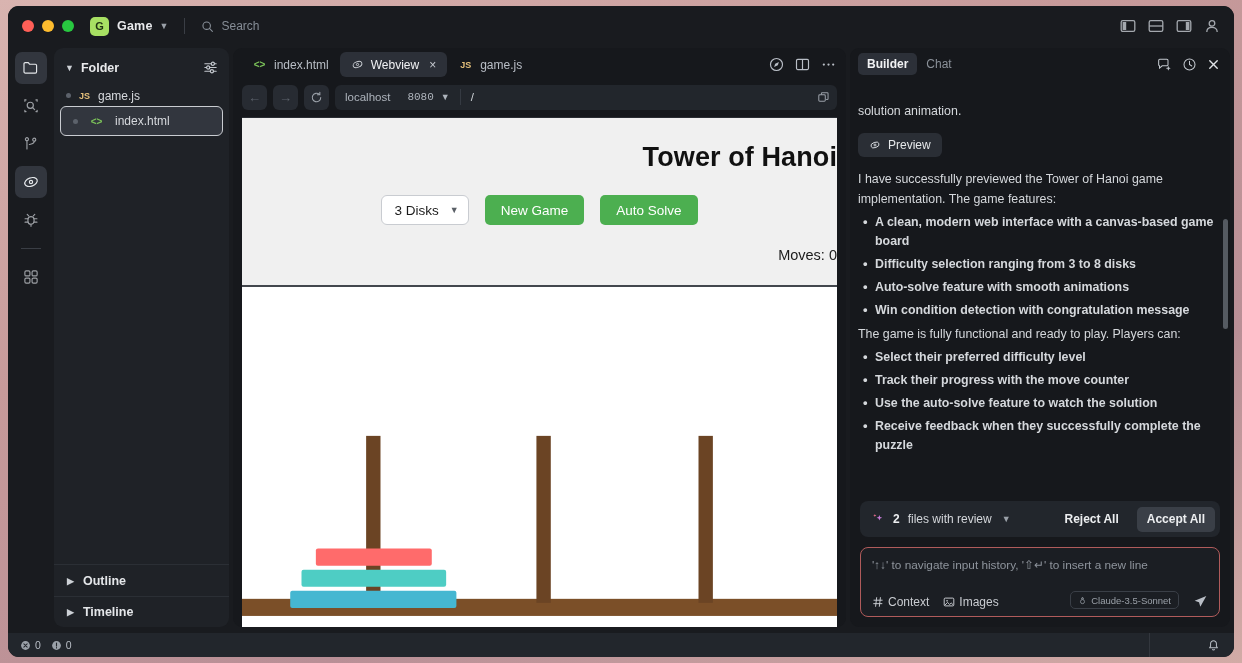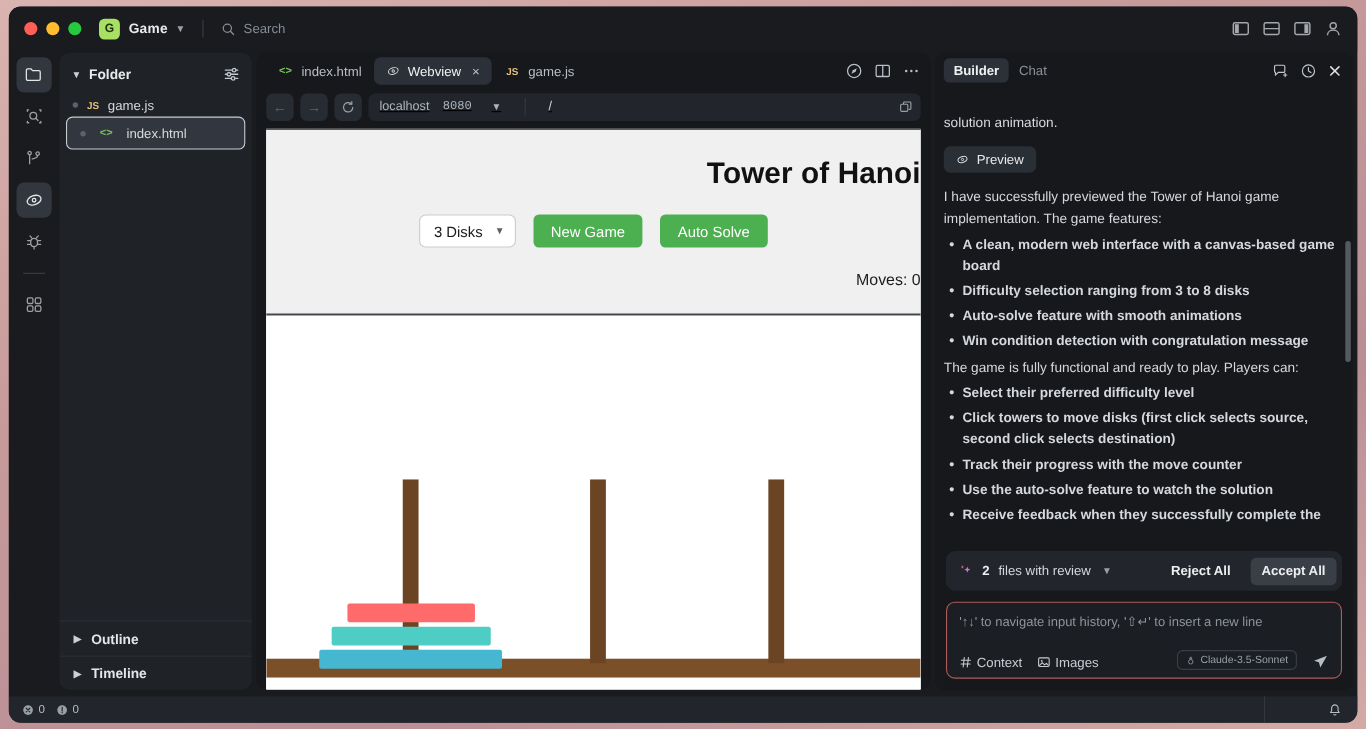--- a/index.html
+++ b/index.html
@@ -179,27 +179,26 @@
     background: #272b32;
     display: flex; align-items: center; justify-content: center;
     color: #8e949c; font-size: 13px;
   }
   .nav-btn.dim { color: #5c626b; }
   .addr {
     flex: 1 1 auto; height: 25px;
     background: #22262c; border-radius: 6px;
     display: flex; align-items: center;
     padding: 0 7px 0 10px;
-    gap: 11px;
+    gap: 0;
     min-width: 0;
-    text-decoration: underline;
   }
   .addr-host { color: #aeb4bc; font-size: 11.5px; }
   .addr-port {
-    color: #aeb4bc; font-size: 11px; margin-left: 1px;
+    color: #aeb4bc; font-size: 11px; margin-left: 17px;
     font-family: "Liberation Mono", monospace;
   }
   .addr-chev { color: #aeb4bc; font-size: 9px; margin-left: 7px; }
   .addr-sep { width: 1px; height: 16px; background: #353a42; margin: 0 10px; }
   .addr-path { color: #d2d6db; font-size: 11.5px; flex: 1; }
 
   
   .webview {
     flex: 1 1 auto;
     margin: 0 9px 0 9px;
@@ -598,21 +597,20 @@
         <div class="b-text b-para">I have successfully previewed the Tower of Hanoi game implementation. The game features:</div>
         <ul class="b-list">
           <li>A clean, modern web interface with a canvas-based game board</li>
           <li>Difficulty selection ranging from 3 to 8 disks</li>
           <li>Auto-solve feature with smooth animations</li>
           <li>Win condition detection with congratulation message</li>
         </ul>
         <div class="b-text b-para">The game is fully functional and ready to play. Players can:</div>
         <ul class="b-list">
           <li>Select their preferred difficulty level</li>
-          <li>Click towers to move disks (first click selects source, second click selects destination)</li>
           <li>Track their progress with the move counter</li>
           <li>Use the auto-solve feature to watch the solution</li>
           <li>Receive feedback when they successfully complete the puzzle</li>
         </ul>
         
         <div class="b-scrollbar"></div>
       </div>
 
       <div class="b-bottom">
         <div class="review-bar">

